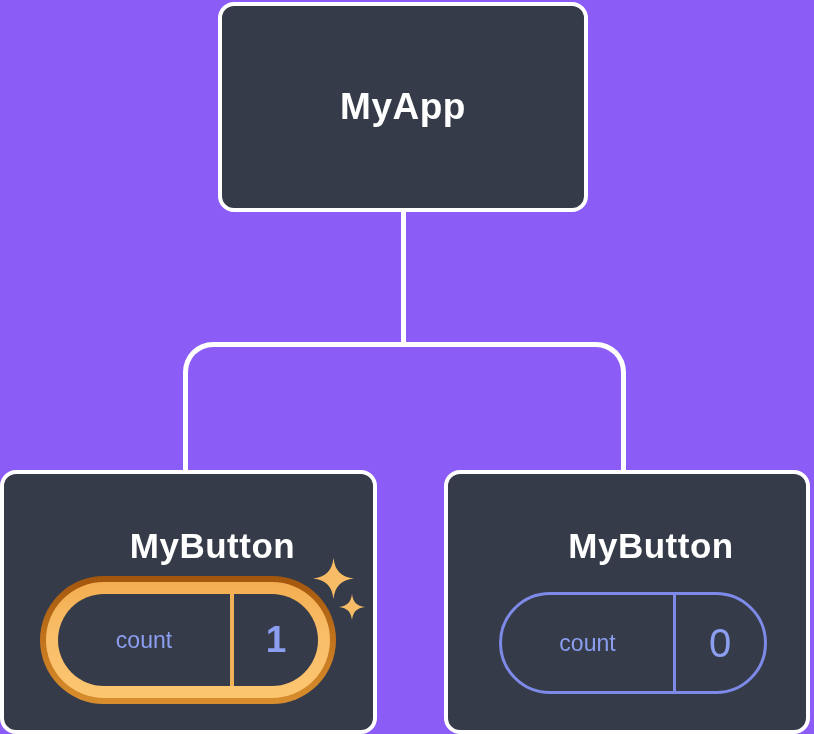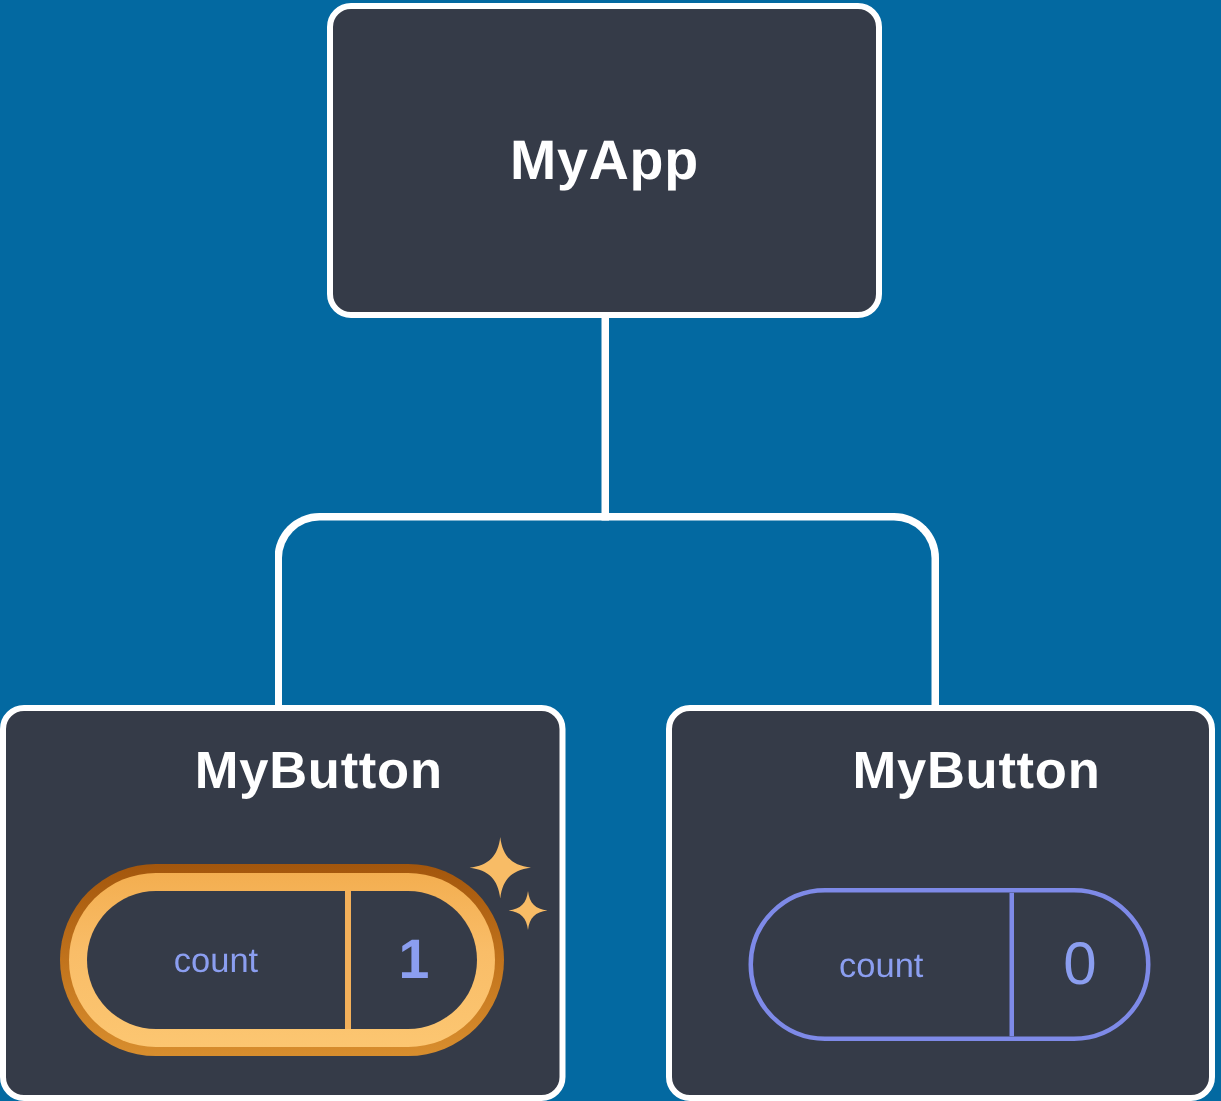--- a/index.html
+++ b/index.html
@@ -1,18 +1,18 @@
 <!DOCTYPE html>
 <html><head>
 <meta charset="utf-8">
 <style>
   html,body { margin:0; padding:0; }
   .canvas {
     position:relative; width:814px; height:734px;
-    background:#0369a1; overflow:hidden;
+    background:#8b5cf6; overflow:hidden;
     font-family:"Liberation Sans", sans-serif;
   }
   .node {
     position:absolute; background:#353b48;
     border:4px solid #ffffff; border-radius:16px; box-sizing:border-box;
   }
   .node-root {
     left:218px; top:2px; width:370px; height:210px;
     display:flex; align-items:center; justify-content:center;
   }
@@ -22,21 +22,21 @@
   .bracket {
     position:absolute; left:183px; top:342px; width:443px; height:128px;
     border:5px solid #ffffff; border-bottom:none;
     border-radius:30px 30px 0 0; box-sizing:border-box;
   }
 
   .node-child-left  { left:0px;   top:470px; width:377px; height:264px; }
   .node-child-right { left:444px; top:470px; width:366px; height:264px; }
 
   .child-title {
-    margin-top:20px; text-align:center;
+    margin-top:52px; text-align:center;
     color:#ffffff; font-size:35px; font-weight:600; letter-spacing:0.5px;padding-left:48px;
   }
 
   
   .pill-hl-outer {
     position:absolute; left:36px; top:102px; width:296px; height:128px;
     border-radius:70px; box-sizing:border-box; padding:6px;
     background:linear-gradient(180deg,#a3560c 0%,#c4761e 55%,#d88e2e 100%);
   }
   .pill-hl-mid {

